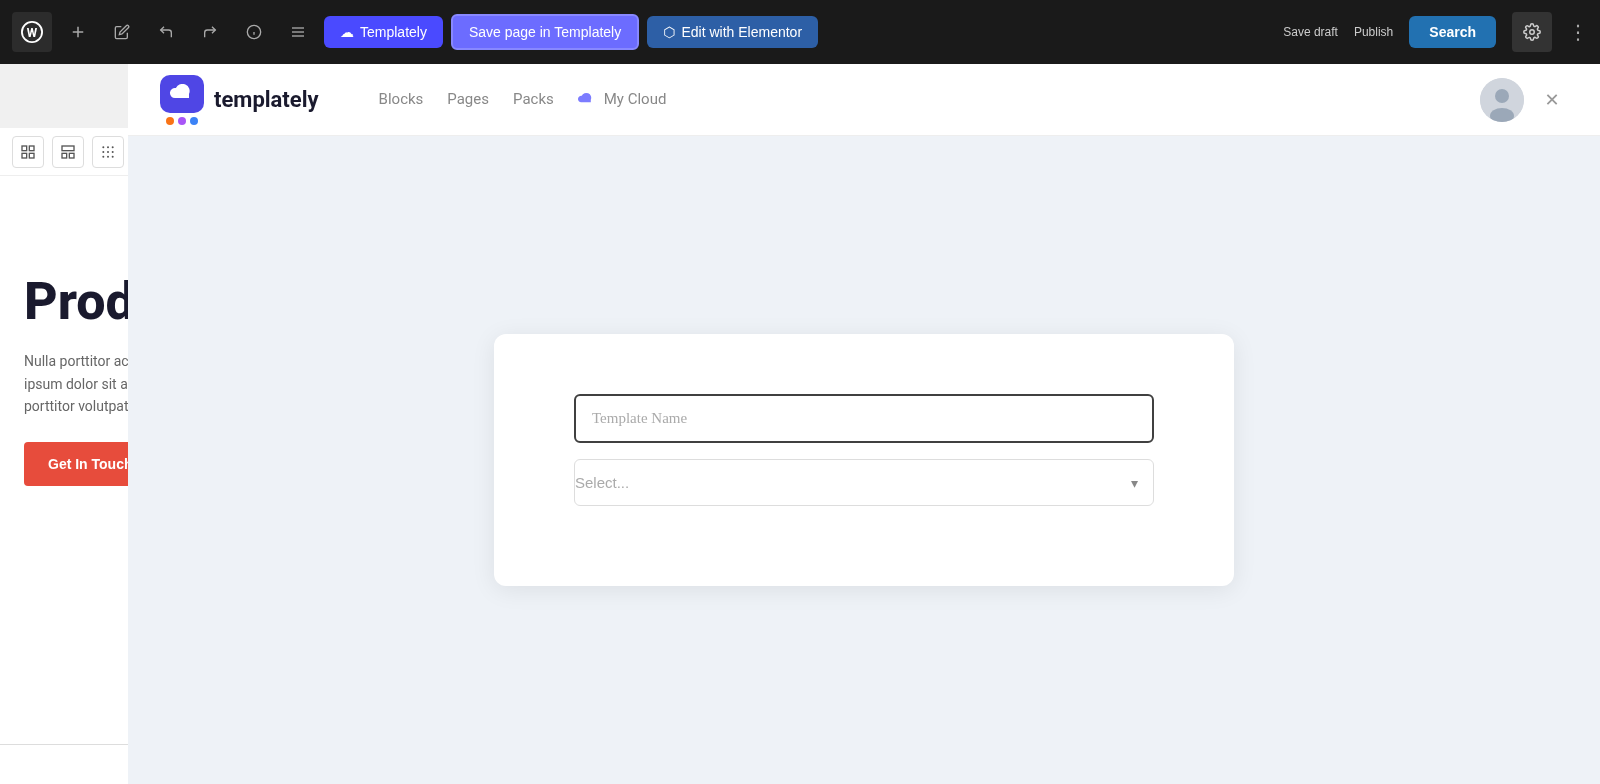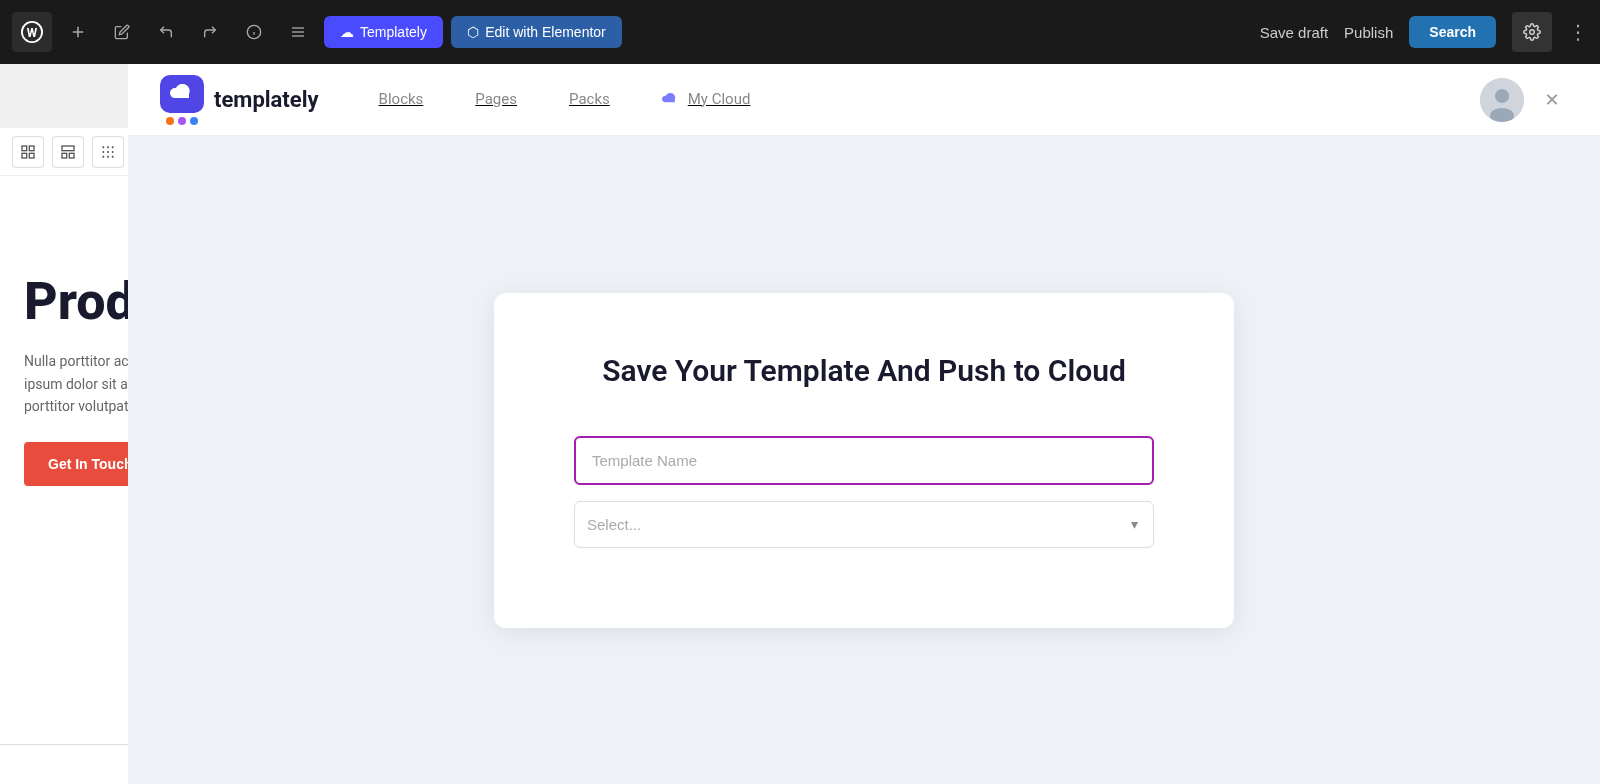--- a/index.html
+++ b/index.html
@@ -60,21 +60,21 @@
       color: white;
     }
 
     .wp-bar-spacer { flex: 1; }
 
     .wp-bar-right {
       display: flex; align-items: center; gap: 16px;
     }
     .wp-bar-link {
       color: #ccc; background: none; border: none;
-      cursor: pointer; font-size: 15px;
+      cursor: pointer; font-size: 12px;
     }
     .btn-publish {
       background: #2271b1;
       color: white;
       padding: 8px 20px;
       border-radius: 6px;
       border: none; cursor: pointer;
       font-size: 14px; font-weight: 600;
     }
     .wp-gear-btn {
@@ -186,21 +186,21 @@
     }
     .templately-logo {
       display: flex; align-items: center; gap: 10px;
       margin-right: 60px;
     }
     .logo-text {
       font-size: 22px; font-weight: 700; color: #1a1a2e;
     }
 
     .modal-nav {
-      display: flex; gap: 52px; flex: 1; text-decoration: underline;
+      display: flex; gap: 24px; flex: 1;
     }
     .modal-nav-item {
       font-size: 15px; color: #888; cursor: pointer;
       padding: 4px 0;
       border-bottom: 2px solid transparent;
       display: flex; align-items: center; gap: 6px;
     }
 
     .modal-search {
       display: flex; align-items: center;
@@ -268,35 +268,36 @@
     .save-inputs {
       flex: 1;
       display: flex;
       flex-direction: column;
       gap: 16px;
     }
 
     .template-name-input {
       width: 100%;
       padding: 14px 16px;
-      border: 2px solid #a21caf;
+      border: 2px solid #404040;
       border-radius: 6px;
       font-size: 15px;
       outline: none;
       color: #555;
+      font-family: Liberation Serif, serif;
     }
     .template-name-input::placeholder { color: #aaa; }
 
     .template-select-wrapper {
       position: relative;
       width: 100%;
     }
     .template-select {
       width: 100%;
-      padding: 14px 12px;
+      padding: 14px 0;
       border: 1px solid #ddd;
       border-radius: 6px;
       font-size: 15px;
       color: #aaa;
       appearance: none;
       background: #fff;
       cursor: pointer;
       outline: none;
     }
     .select-chevron {
@@ -365,20 +366,23 @@
     <svg width="16" height="16" viewBox="0 0 24 24" fill="none" stroke="currentColor" stroke-width="2">
         <line x1="3" y1="6" x2="21" y2="6"></line>
         <line x1="3" y1="12" x2="21" y2="12"></line>
         <line x1="3" y1="18" x2="21" y2="18"></line>
       </svg>
   </button>
 
   <button class="wp-bar-btn btn-templately">
     <span>☁</span>
     <span>Templately</span>
+  </button>
+  <button class="wp-bar-btn btn-save-page">
+    <span>Save page in Templately</span>
   </button>
   <button class="wp-bar-btn btn-elementor">
     <span>⬡</span>
     <span>Edit with Elementor</span>
   </button>
 
   <div class="wp-bar-spacer"></div>
 
   <div class="wp-bar-right">
     <button class="wp-bar-link">Save draft</button>
@@ -527,21 +531,20 @@
     </div>
 
     <button class="modal-close-btn">
       <span>✕</span>
     </button>
   </div>
 
   <div class="modal-body">
 
     <div class="save-template-card">
-      <h2 class="save-template-title">Save Your Template And Push to Cloud</h2>
 
       <div class="save-form-row">
         <div class="save-inputs">
           <input type="text" class="template-name-input" placeholder="Template Name" style="">
           <div class="template-select-wrapper">
             <select class="template-select">
               <option value="">Select...</option>
             </select>
             <span class="select-chevron">▾</span>
           </div>

